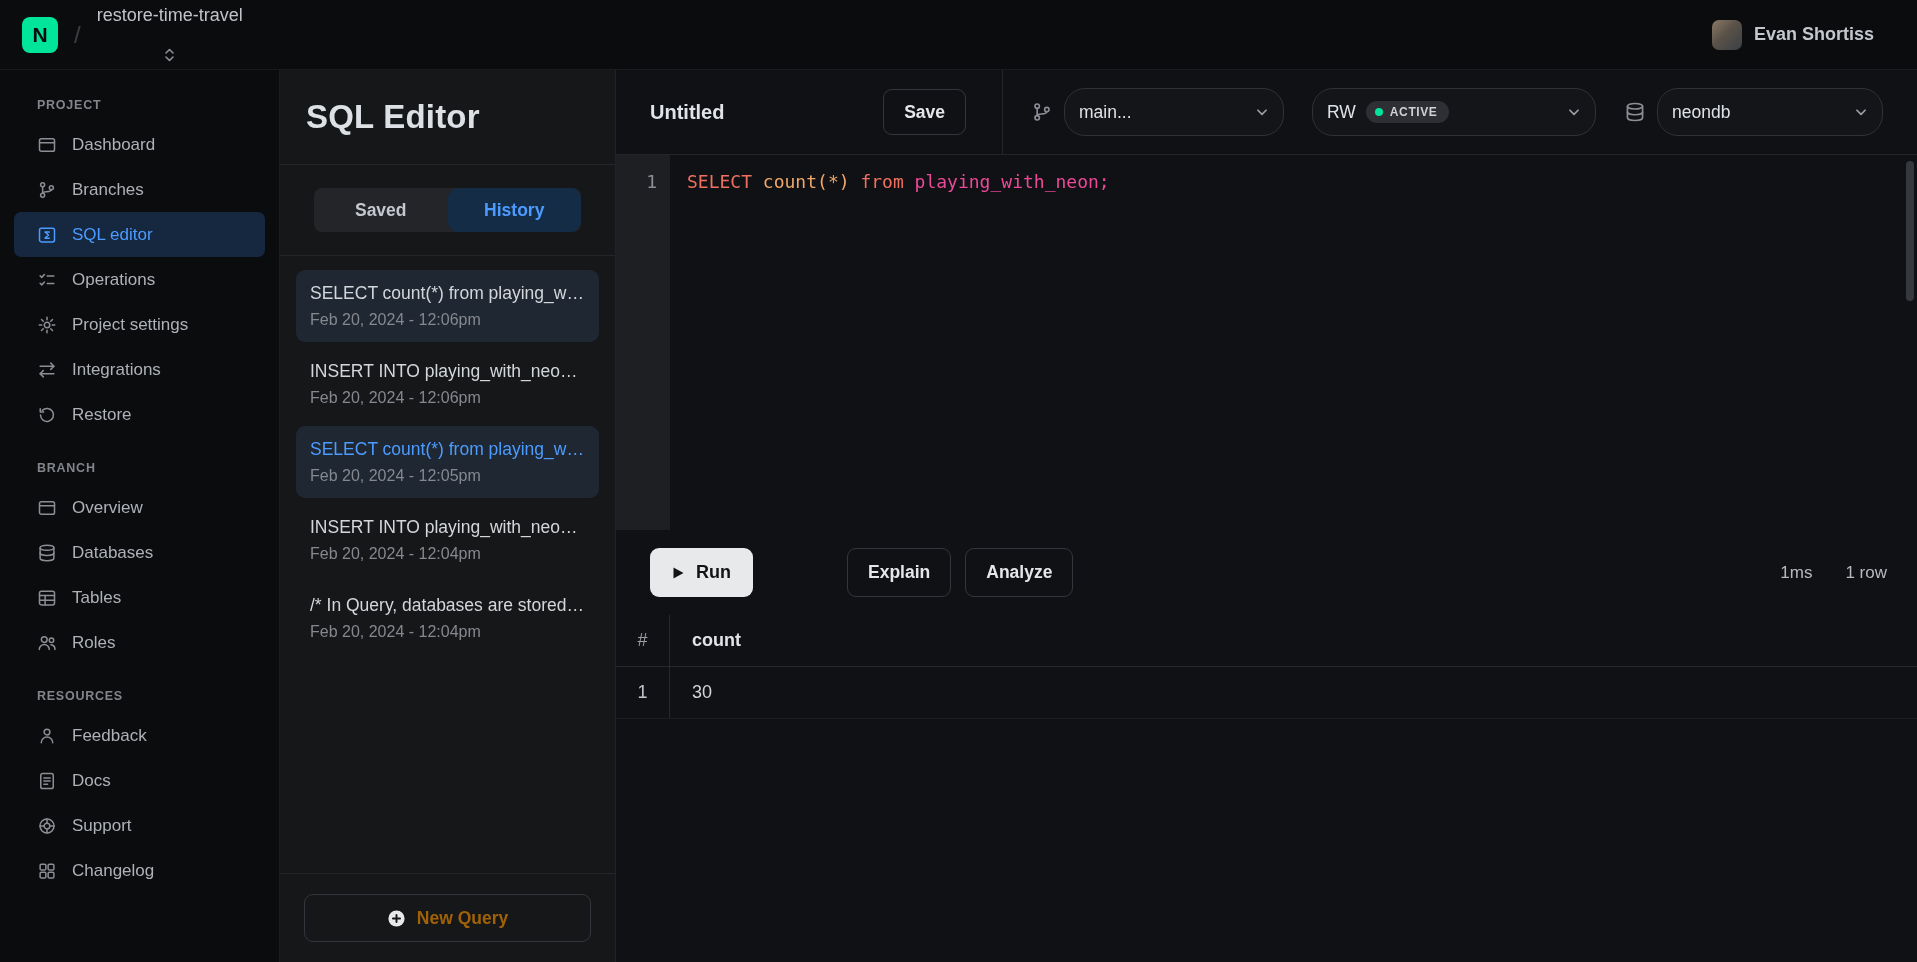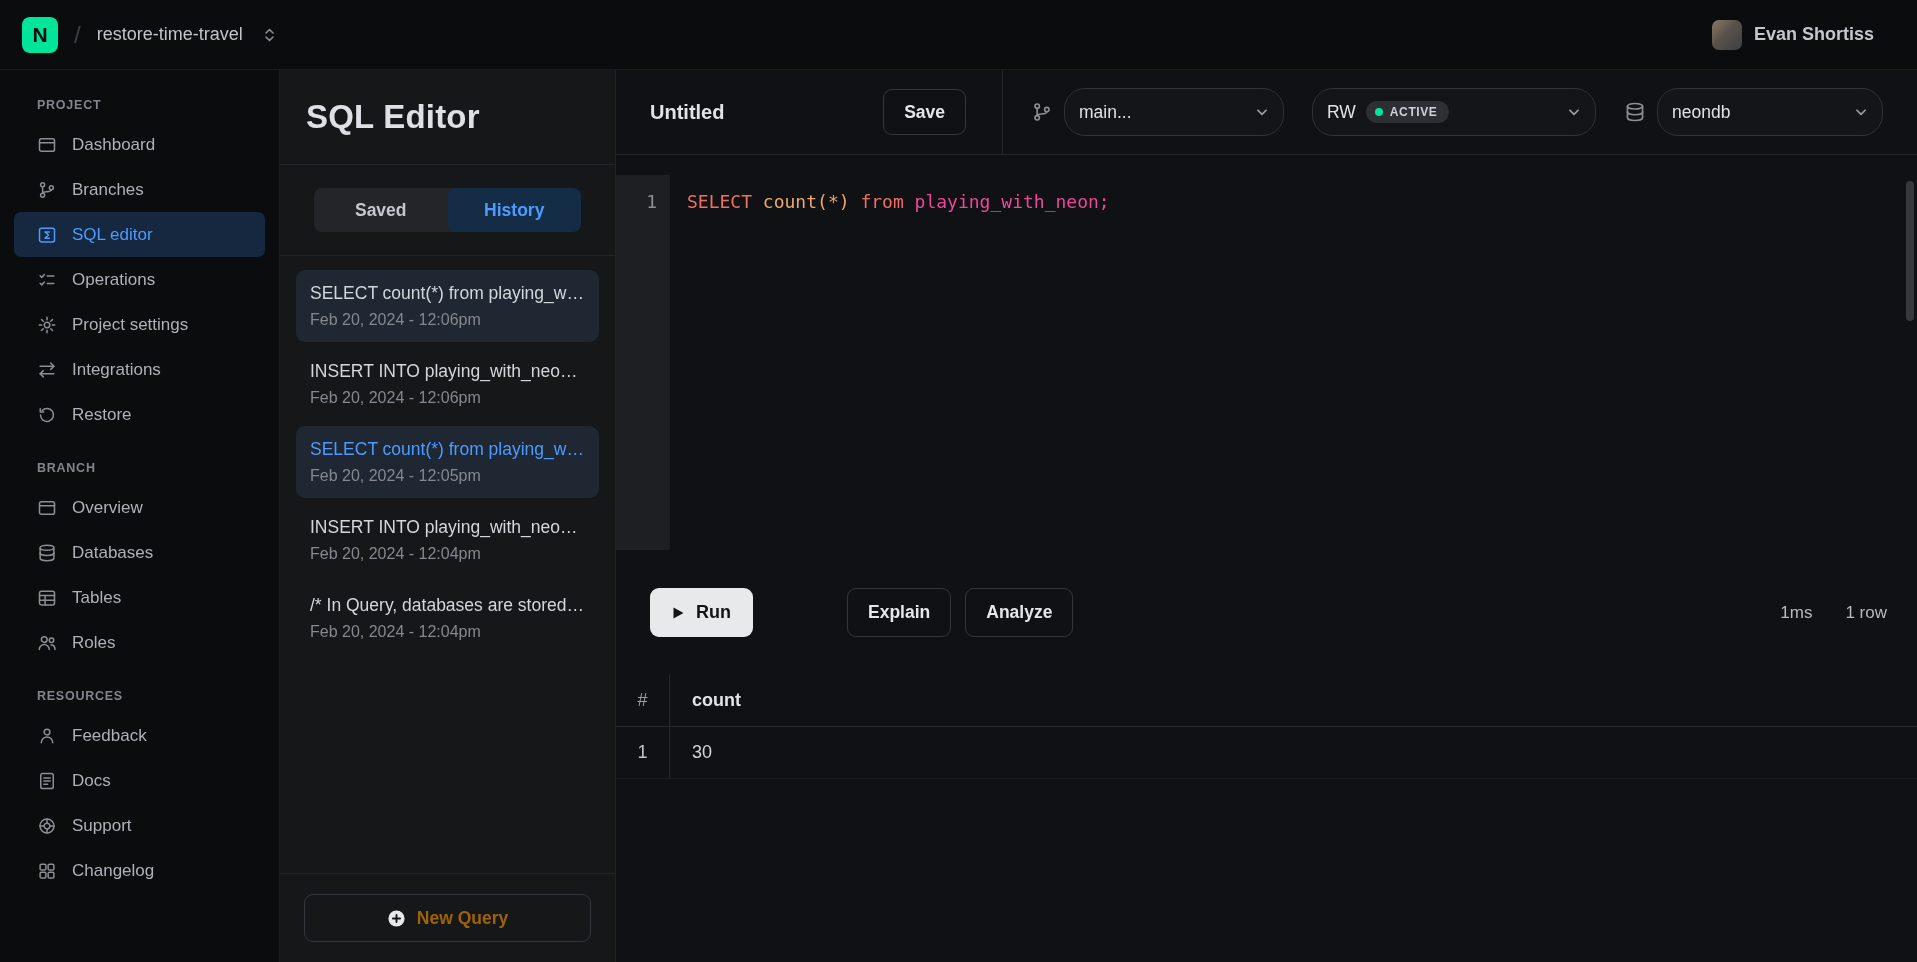--- a/index.html
+++ b/index.html
@@ -23,21 +23,21 @@
   }
   .logo {
     width: 36px; height: 36px; border-radius: 8px;
     background: #00e599; color: #0b0c0e;
     display: flex; align-items: center; justify-content: center;
     font-weight: 800; font-size: 21px; cursor: pointer;
   }
   .crumb-slash { color: #3c4046; font-size: 24px; margin: 0 16px; font-weight: 300; }
   .breadcrumb {
     display: flex; align-items: center; gap: 20px;
-    color: #c0c3c9; font-size: 18px; cursor: pointer;
+    color: #c0c3c9; font-size: 18px; cursor: pointer; flex-direction: column;
   }
   .topbar-right { margin-left: auto; display: flex; align-items: center; gap: 12px; cursor: pointer; }
   .avatar {
     width: 30px; height: 30px; border-radius: 7px;
     background: linear-gradient(135deg, #8a7a68 0%, #5a5248 45%, #3a3f46 100%);
   }
   .user-name { color: #c3c6cc; font-size: 18px; font-weight: 600; }
 
   
   .content { flex: 1; display: flex; min-height: 0; }
@@ -83,21 +83,21 @@
   .tabs-wrap { padding: 23px 34px; border-bottom: 1px solid #232528; }
   .seg {
     display: flex; height: 44px; border-radius: 8px; overflow: hidden;
     background: #232529;
   }
   .seg-btn {
     flex: 1; display: flex; align-items: center; justify-content: center;
     font-size: 17.5px; font-weight: 600; color: #c4c7cd;
     cursor: pointer; border-radius: 8px;
   }
-  .seg-btn.active { background: #152c47; color: #4c9bff; }
+  .seg-btn.active { background: #152c47; color: #4c9bff; border-radius: 11px; }
   .history-list { flex: 1; padding: 14px 16px; overflow: hidden; }
   .hist-item {
     padding: 13px 14px; border-radius: 9px; margin-bottom: 6px; cursor: pointer;
   }
   .hist-item.highlighted { background: #1e2732; }
   .hist-query {
     font-size: 17.5px; color: #d3d6db;
     white-space: nowrap; overflow: hidden; text-overflow: ellipsis;
   }
   .hist-item.selected .hist-query { color: #4c9bff; }
@@ -105,21 +105,21 @@
   .panel2-footer { flex: 0 0 89px; border-top: 1px solid #232528; padding: 20px 24px; }
   .new-query-btn {
     width: 100%; height: 48px; border: 1px solid #33363c; border-radius: 9px;
     background: transparent; color: #a16207; font-size: 17.5px; font-weight: 600;
     font-family: "Liberation Sans", sans-serif;
     display: flex; align-items: center; justify-content: center; gap: 11px;
     cursor: pointer;
   }
 
   
-  .main { flex: 1; background: #101114; display: flex; flex-direction: column; min-height: 0; position: relative; gap: 20px; }
+  .main { flex: 1; background: #101114; display: flex; flex-direction: column; min-height: 0; position: relative; }
   .main-header {
     height: 85px; flex: 0 0 85px;
     display: flex; align-items: center;
     border-bottom: 1px solid #232528;
   }
   .query-tab {
     width: 387px; flex: 0 0 387px; height: 100%;
     display: flex; align-items: center; justify-content: space-between;
     padding: 0 36px 0 34px;
     border-right: 1px solid #232528;

